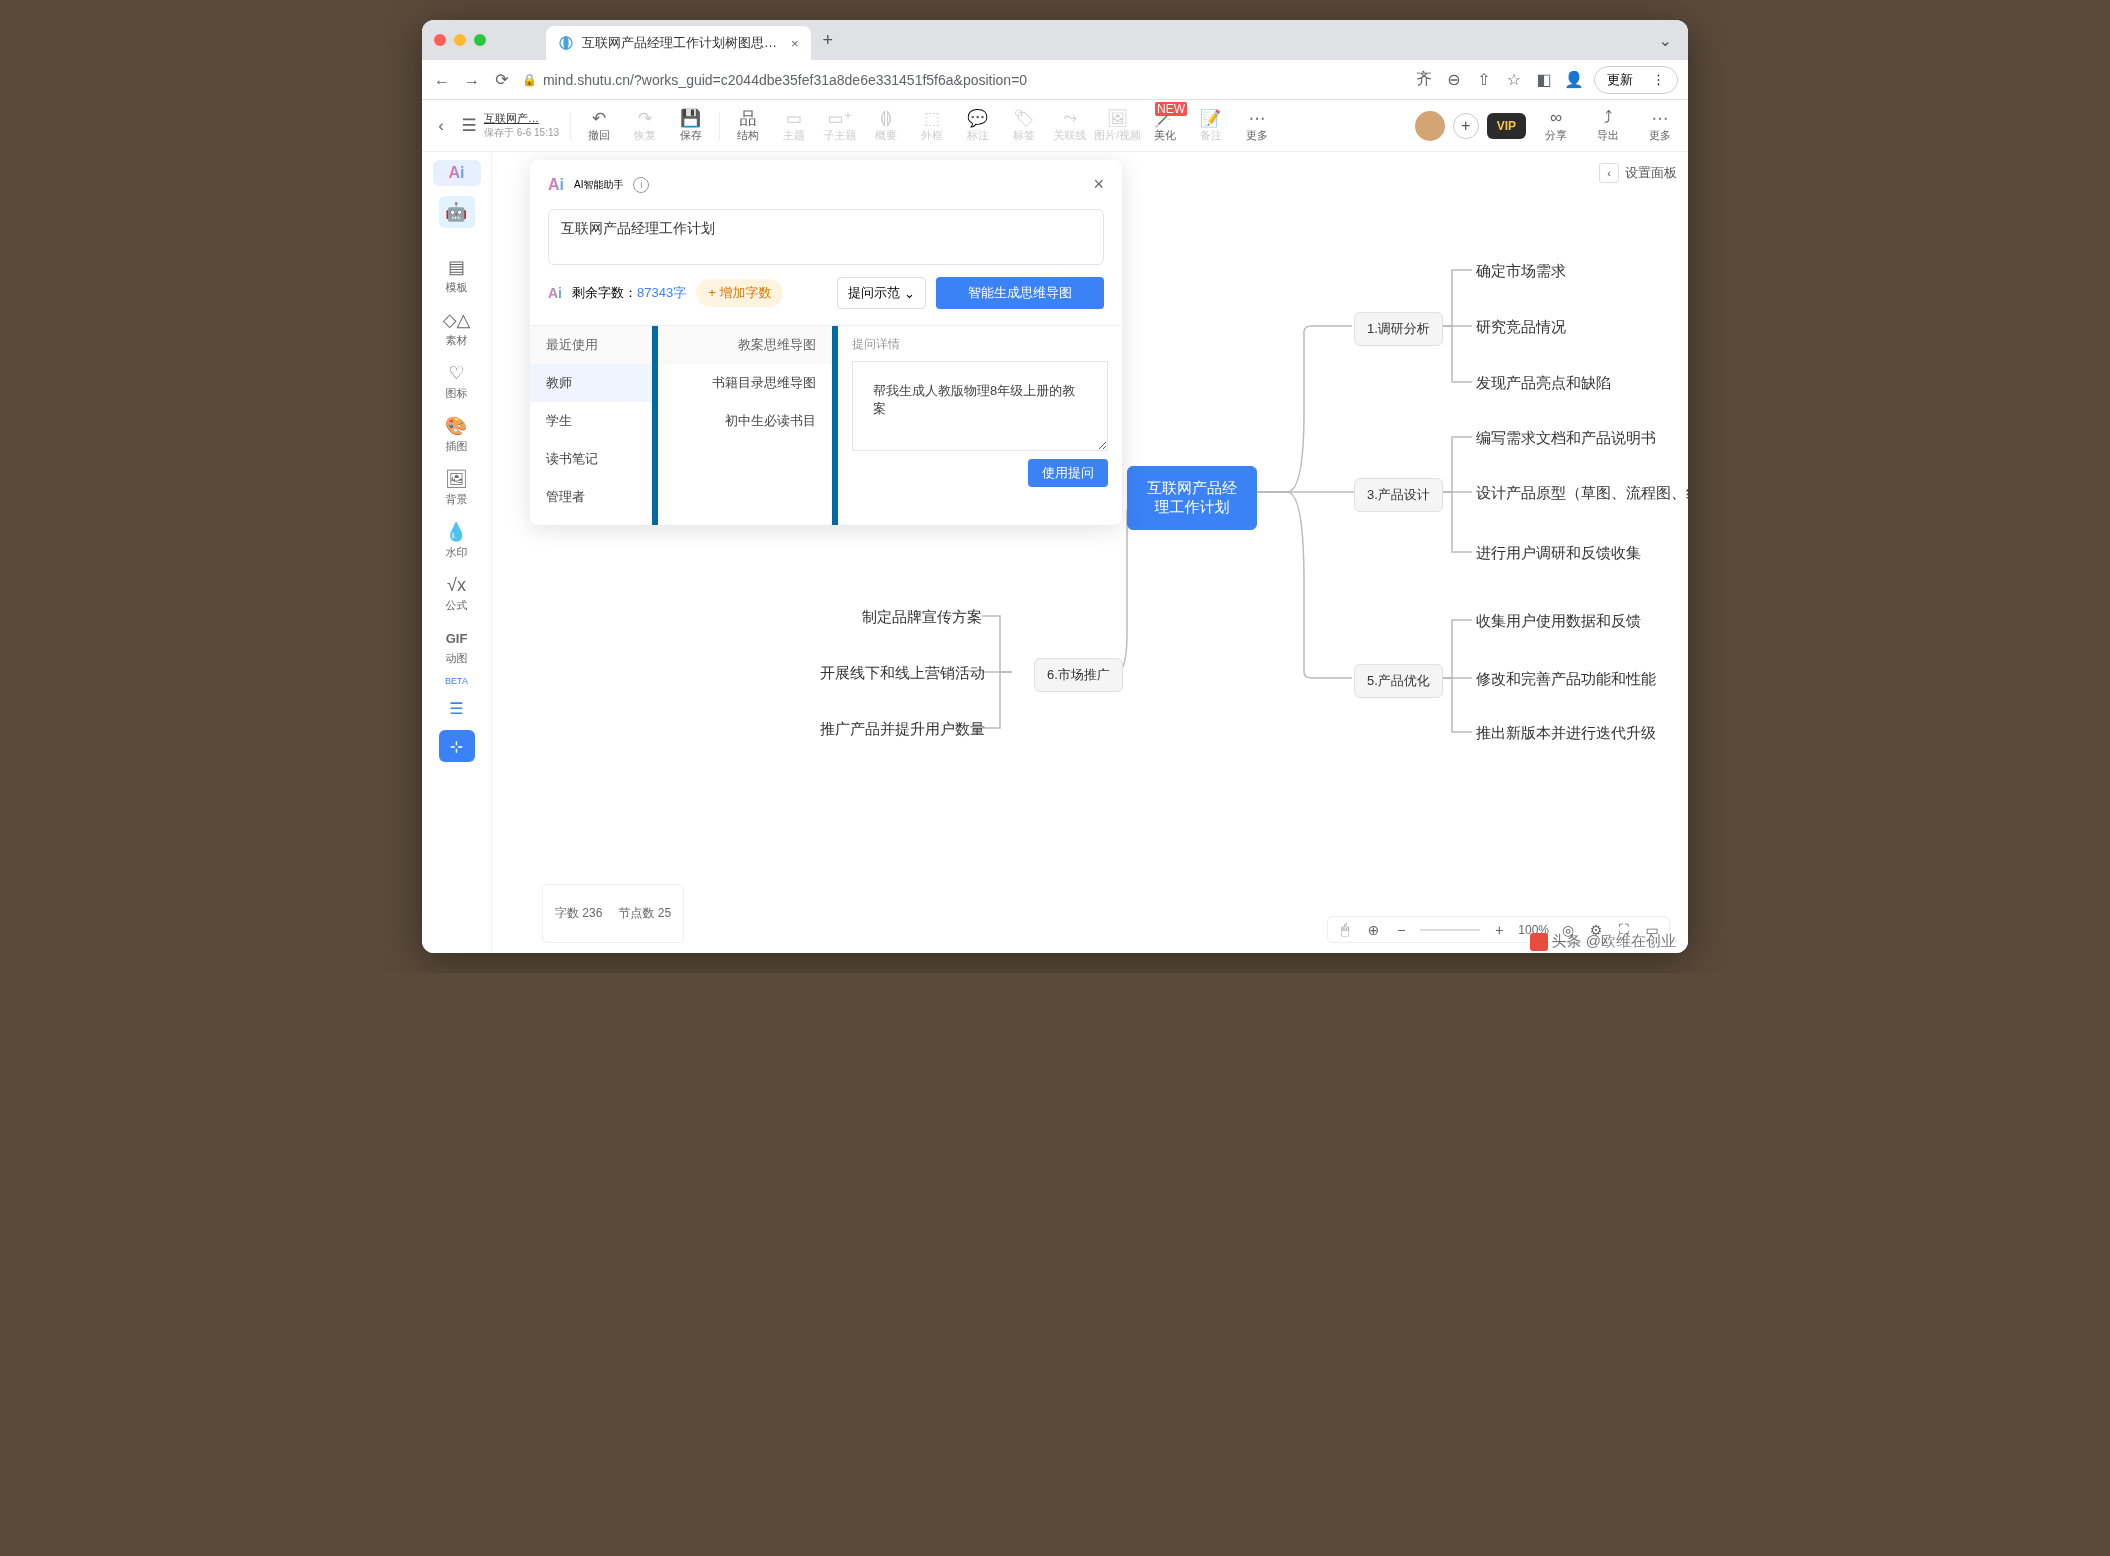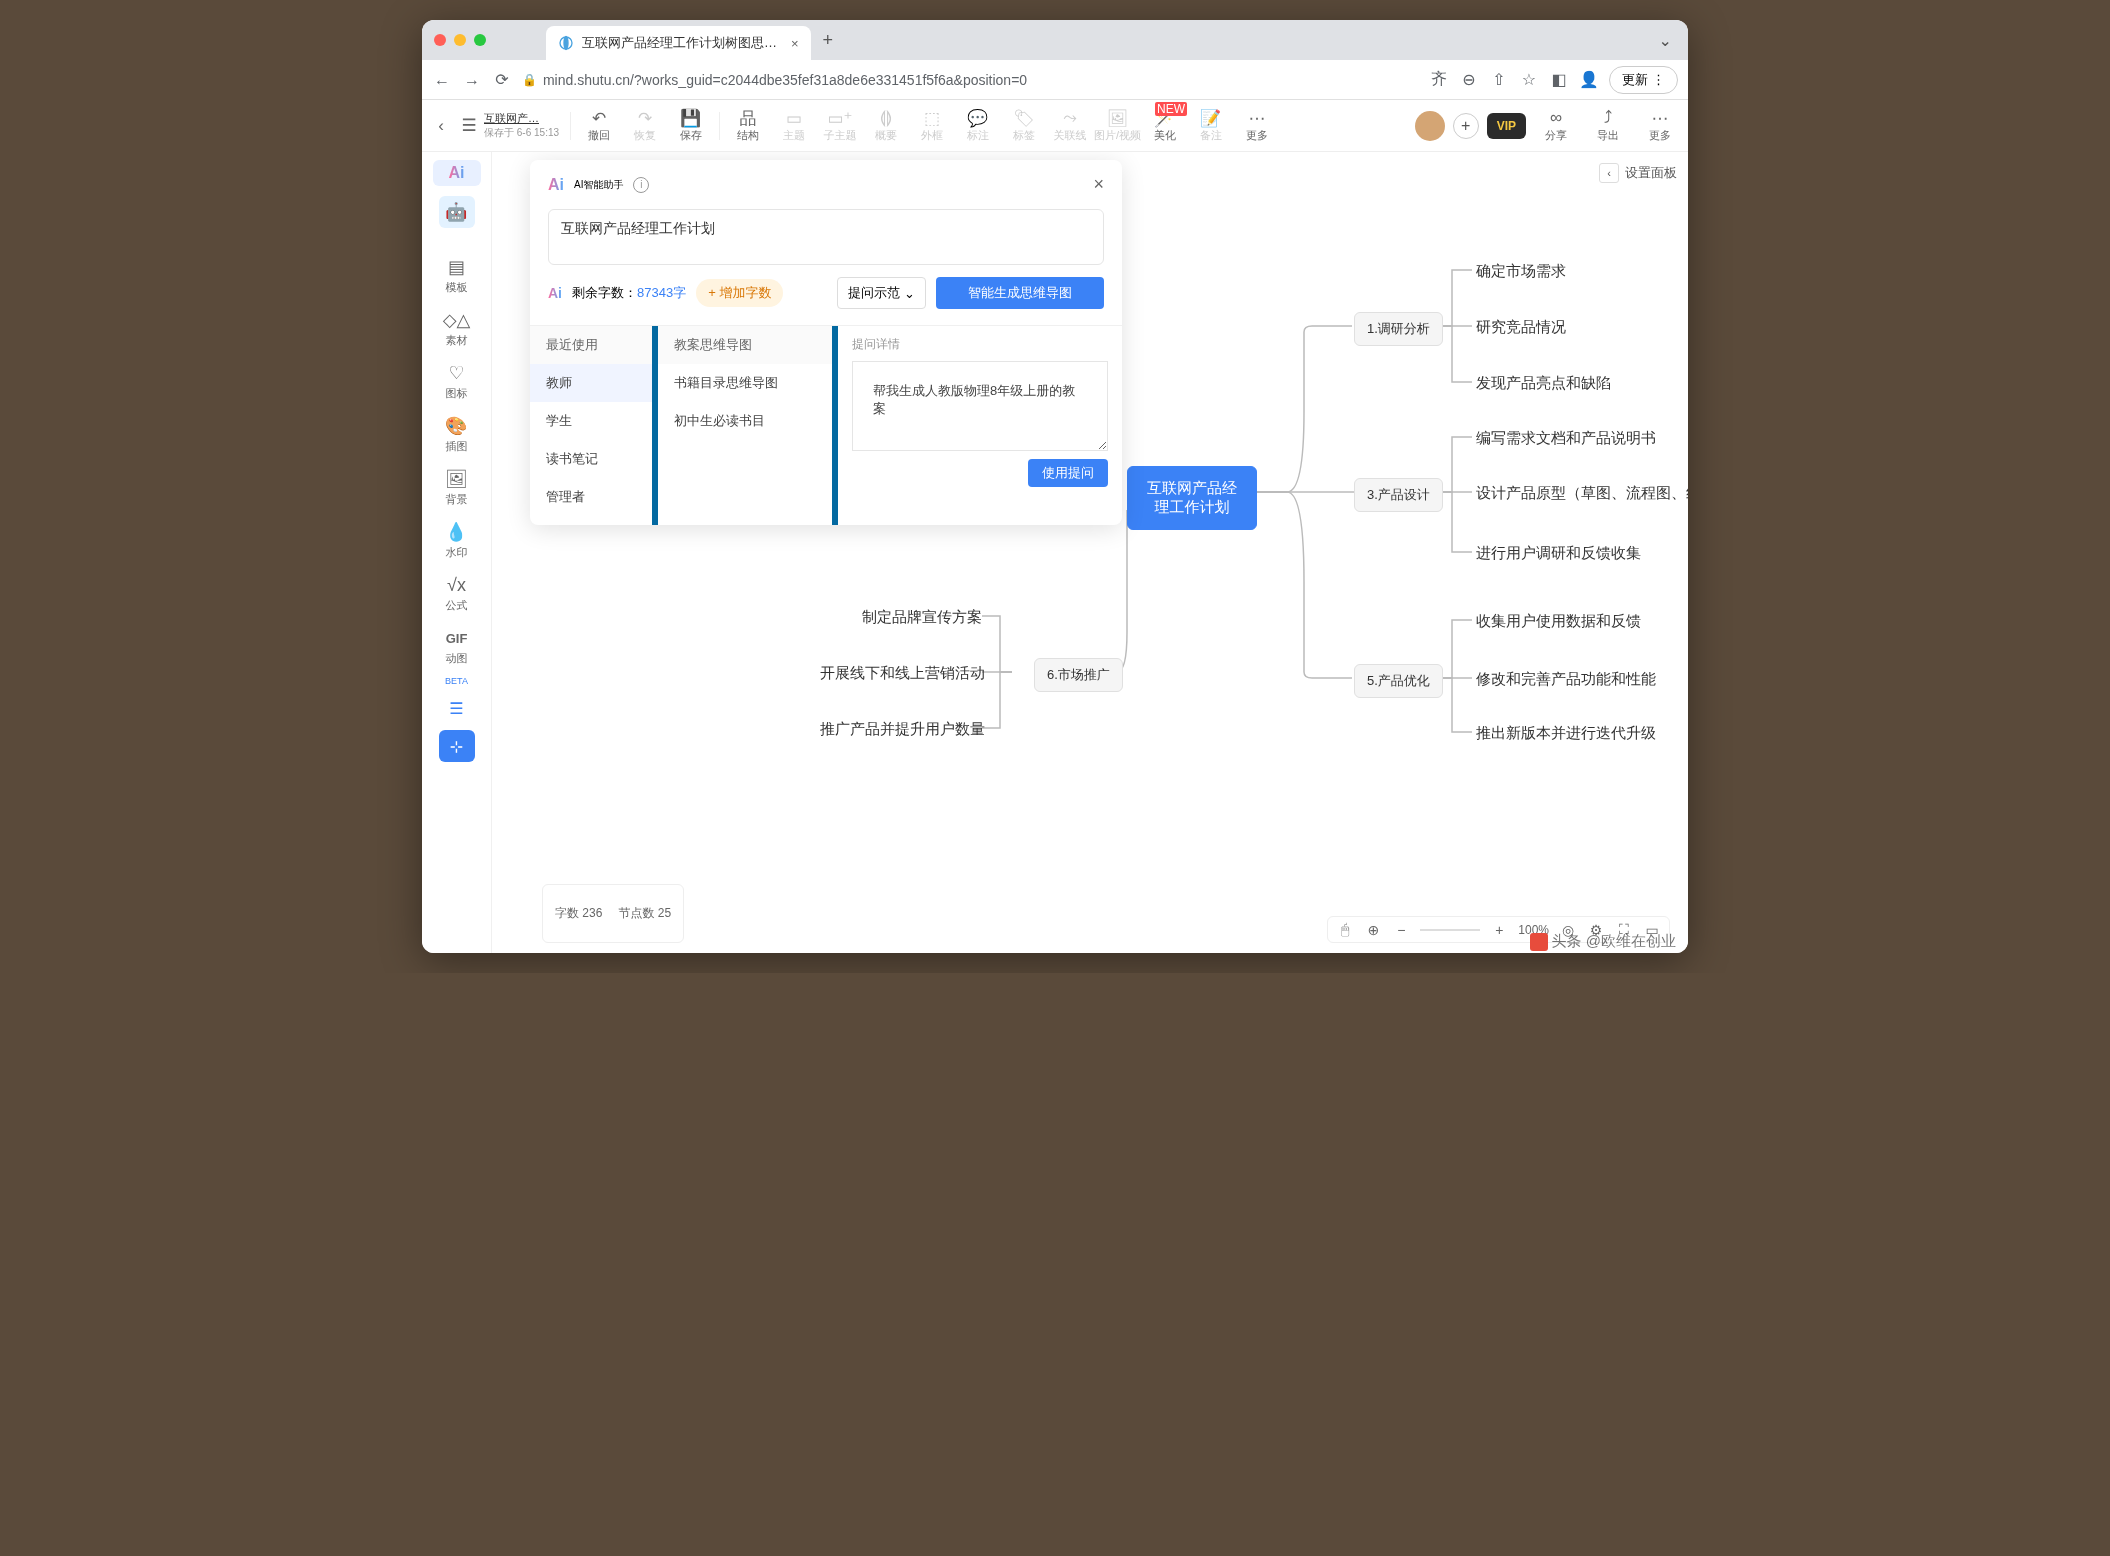--- a/index.html
+++ b/index.html
@@ -11,21 +11,21 @@
   .dot.r { background: #ff5f57; } .dot.y { background: #febc2e; } .dot.g { background: #28c840; }
   .tab { background: #fff; height: 34px; border-radius: 8px 8px 0 0; display: flex; align-items: center; padding: 0 12px; gap: 8px; font-size: 13px; color: #333; margin-top: 6px; }
   .tab-icon { width: 16px; height: 16px; }
   .tab .close-x { margin-left: 6px; color: #666; cursor: pointer; }
   .new-tab { margin-left: 12px; font-size: 18px; color: #555; cursor: pointer; }
   .tab-strip .chev { margin-left: auto; margin-right: 16px; color: #555; }
   .addr-bar { height: 40px; display: flex; align-items: center; padding: 0 10px; gap: 10px; border-bottom: 1px solid #e0e0e0; }
   .addr-bar .ic { width: 20px; color: #5f6368; text-align: center; cursor: pointer; }
   .url { flex: 1; font-size: 14px; color: #5f6368; display: flex; align-items: center; gap: 6px; }
   .url .lock { font-size: 12px; }
-  .update-btn { border: 1px solid #ccc; border-radius: 16px; padding: 4px 12px; font-size: 13px; display: flex; align-items: center; gap: 4px; cursor: pointer; }
+  .update-btn { border: 1px solid #ccc; border-radius: 16px; padding: 4px 12px; font-size: 13px; display: flex; align-items: center; gap: 19px; cursor: pointer; }
 
   .app-toolbar { height: 52px; border-bottom: 1px solid #eee; display: flex; align-items: center; padding: 0 6px; gap: 2px; }
   .tb-btn { display: flex; flex-direction: column; align-items: center; justify-content: center; min-width: 44px; height: 46px; font-size: 11px; color: #666; cursor: pointer; border-radius: 4px; }
   .tb-btn.disabled { color: #cccccc; }
   .tb-ic { font-size: 17px; height: 20px; display: flex; align-items: center; }
   .file-info { display: flex; flex-direction: column; font-size: 11px; width: 80px; }
   .file-info .name { color: #333; text-decoration: underline; white-space: nowrap; overflow: hidden; text-overflow: ellipsis; }
   .file-info .saved { color: #999; font-size: 10px; }
   .tb-sep { width: 1px; height: 28px; background: #eee; margin: 0 4px; }
   .beaut { position: relative; }
@@ -61,21 +61,21 @@
   .ai-row { display: flex; align-items: center; padding: 12px 18px; gap: 10px; }
   .ai-remain { font-size: 13px; }
   .ai-remain .num { color: #3b82f6; font-weight: 500; }
   .add-words { background: #fff4e0; color: #d97706; font-size: 13px; padding: 5px 12px; border-radius: 14px; cursor: pointer; }
   .add-words::before { content: "+ "; }
   .example-btn { margin-left: auto; border: 1px solid #ddd; border-radius: 4px; padding: 6px 10px; font-size: 13px; display: flex; align-items: center; gap: 4px; cursor: pointer; background: #fff; }
   .gen-btn { background: #3b82f6; color: #fff; border-radius: 4px; padding: 7px 32px; font-size: 13px; cursor: pointer; }
   .ai-examples { display: flex; border-top: 1px solid #f0f0f0; height: 200px; margin-top: 4px; }
   .ex-col { border-right: 6px solid #0369a1; overflow-y: auto; }
   .ex-col.c1 { width: 128px; }
-  .ex-col.c2 { width: 180px; }
+  .ex-col.c2 { width: 180px; text-align: right; }
   .ex-item { padding: 10px 16px; font-size: 13px; color: #444; cursor: pointer; }
   .ex-item.selected { background: #f0f4ff; }
   .ex-header { padding: 10px 16px; font-size: 13px; color: #666; background: #fafafa; }
   .ex-detail { flex: 1; padding: 10px 14px; display: flex; flex-direction: column; gap: 8px; }
   .detail-label { font-size: 12px; color: #999; }
   .detail-box { border: 1px solid #e5e5e5; border-radius: 0; padding: 20px; font-size: 13px; height: 90px; resize: both; overflow: auto; color: #444; }
   .use-btn { align-self: flex-end; background: #3b82f6; color: #fff; border-radius: 4px; padding: 5px 14px; font-size: 13px; cursor: pointer; }
 
   
   .mindmap { position: absolute; inset: 0; pointer-events: none; }

